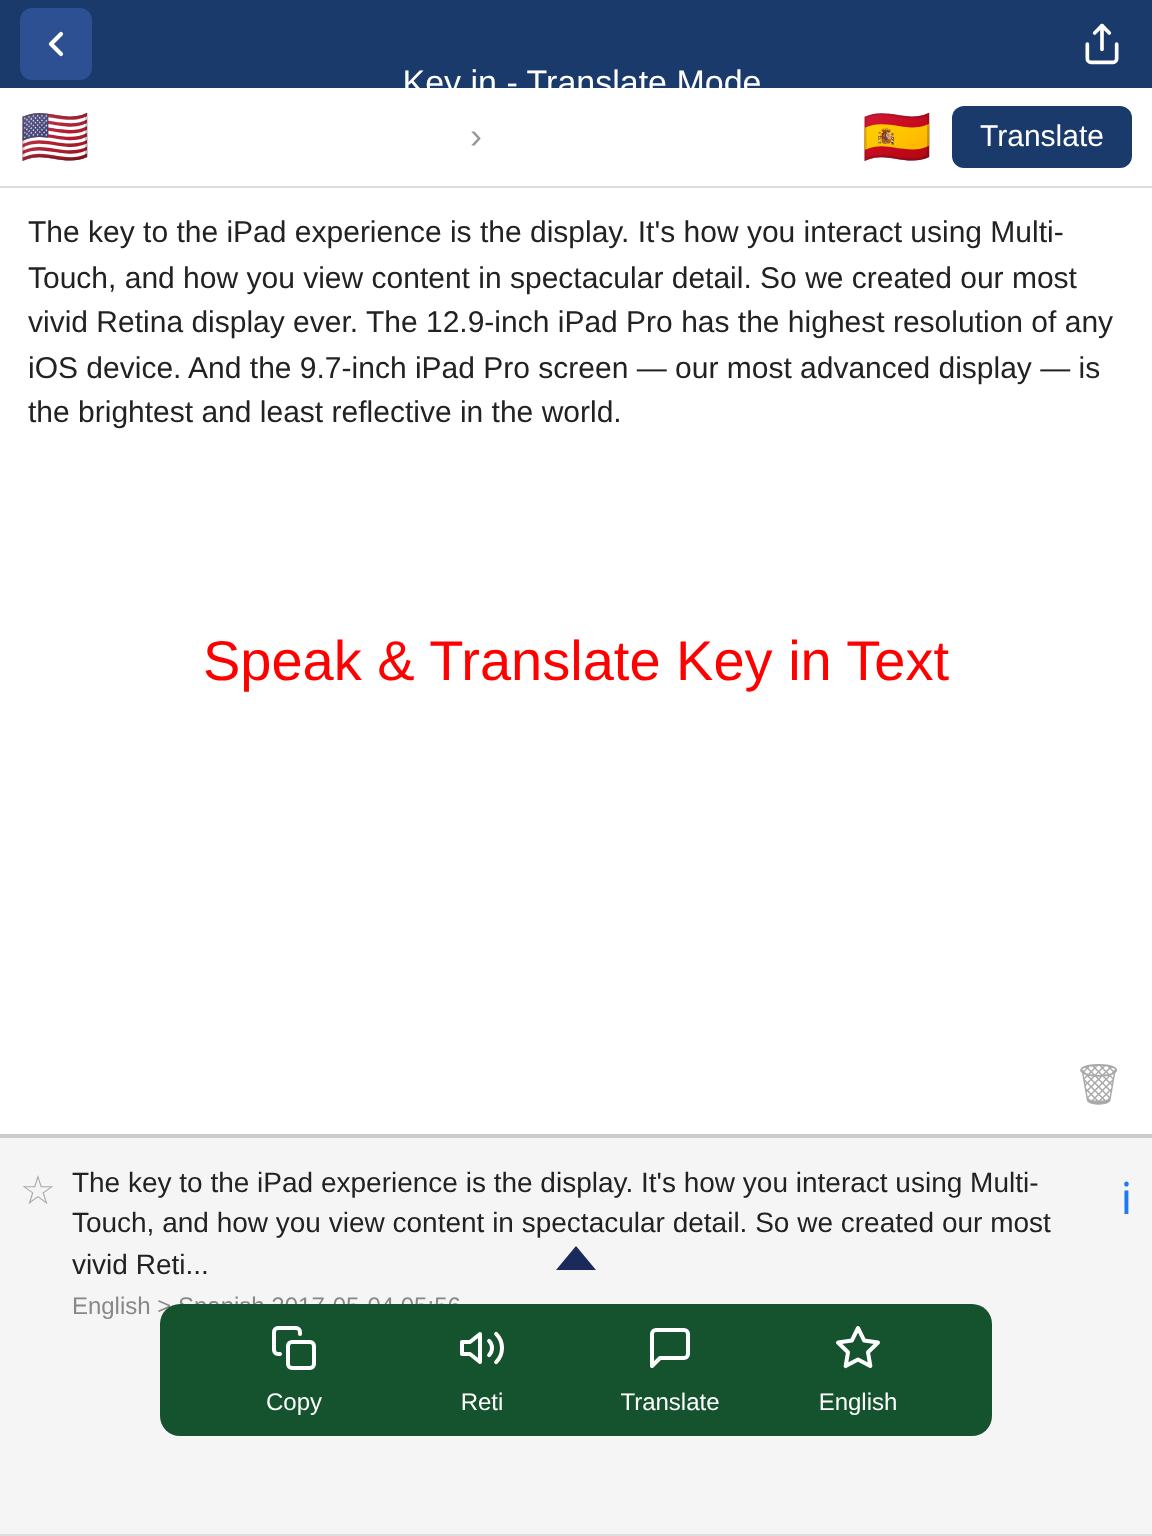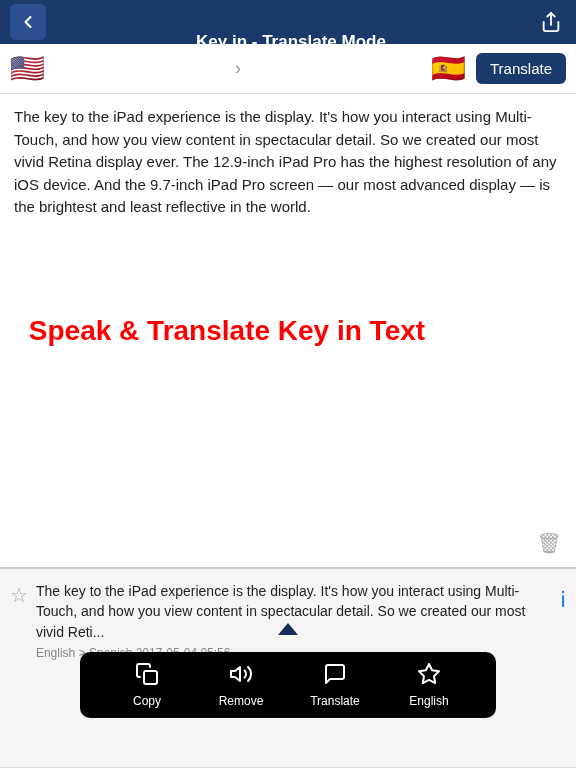--- a/index.html
+++ b/index.html
@@ -30,21 +30,21 @@
       align-items: center;
       justify-content: center;
       cursor: pointer;
     }
     #back-btn svg { width: 20px; height: 20px; }
     #header-title {
       flex: 1;
       text-align: center;
       color: white;
       font-size: 17px;
-      font-weight: 700;
+      font-weight: 400;
       margin-top: 40px;
     }
     #share-btn {
       width: 30px;
       height: 30px;
       display: flex;
       align-items: center;
       justify-content: center;
       cursor: pointer;
     }
@@ -94,22 +94,22 @@
       color: #222;
     }
 
     #watermark-text {
       position: absolute;
       top: 50%;
       left: 50%;
       transform: translate(-50%, -50%);
       color: red;
       font-size: 28px;
-      font-weight: 700;
-      text-align: left;
+      font-weight: 400;
+      text-align: center;
       width: 90%;
       white-space: nowrap;
     }
 
     #trash-icon {
       position: absolute;
       bottom: 12px;
       right: 14px;
       cursor: pointer;
       color: #aaa;
@@ -168,21 +168,21 @@
       border-bottom: 12px solid #1a2a5a;
       position: absolute;
       top: 54px;
       left: 50%;
       transform: translateX(-50%);
       z-index: 10;
     }
 
     
     #action-toolbar {
-      background: #000000;
+      background: #14532d;
       border-radius: 10px;
       display: flex;
       align-items: center;
       justify-content: space-around;
       padding: 10px 20px;
       margin: 0 80px;
       position: absolute;
       bottom: 50px;
       left: 0;
       right: 0;
@@ -270,21 +270,21 @@
       <span class="action-label">Copy</span>
     </div>
     <div class="action-item">
       <div class="action-icon">
         <svg width="24" height="24" viewBox="0 0 24 24" fill="none" stroke="white" stroke-width="2" stroke-linecap="round" stroke-linejoin="round">
           <polygon points="11 5 6 9 2 9 2 15 6 15 11 19 11 5"></polygon>
           <path d="M19.07 4.93a10 10 0 0 1 0 14.14"></path>
           <path d="M15.54 8.46a5 5 0 0 1 0 7.07"></path>
         </svg>
       </div>
-      <span class="action-label">Remove</span>
+      <span class="action-label">Reti</span>
     </div>
     <div class="action-item">
       <div class="action-icon">
         <svg width="24" height="24" viewBox="0 0 24 24" fill="none" stroke="white" stroke-width="2" stroke-linecap="round" stroke-linejoin="round">
           <path d="M21 15a2 2 0 0 1-2 2H7l-4 4V5a2 2 0 0 1 2-2h14a2 2 0 0 1 2 2z"></path>
         </svg>
       </div>
       <span class="action-label">Translate</span>
     </div>
     <div class="action-item">

